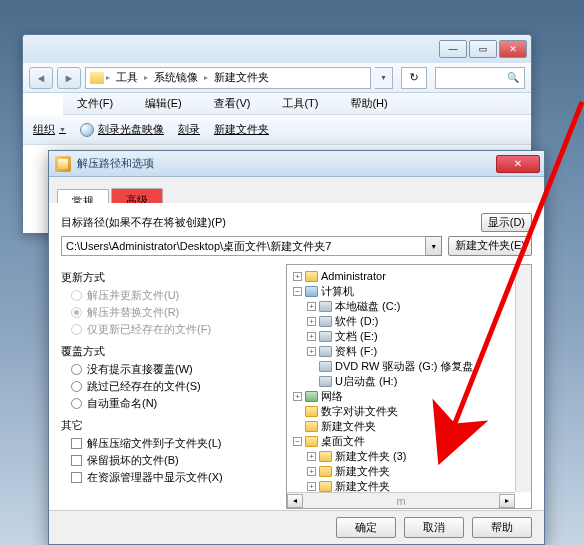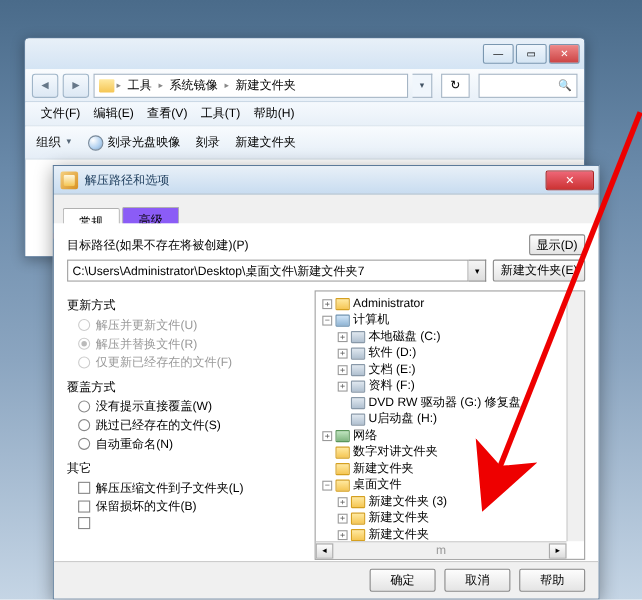--- a/index.html
+++ b/index.html
@@ -16,38 +16,38 @@
 .nav-arrow { width: 24px; height: 22px; border: 1px solid #a0b5c8; border-radius: 3px; background: linear-gradient(180deg, #f5f9fd, #dce8f4); display: flex; align-items: center; justify-content: center; color: #678; cursor: pointer; }
 .breadcrumb { flex: 1; height: 22px; border: 1px solid #a5b5c5; background: #fff; display: flex; align-items: center; padding: 0 4px; gap: 2px; }
 .bc-folder-icon { width: 14px; height: 12px; background: linear-gradient(180deg,#ffe9a0,#f5c654); border-radius: 1px; }
 .bc-item { padding: 0 4px; cursor: pointer; }
 .bc-sep { color: #888; font-size: 8px; }
 .nav-dropdown { width: 18px; height: 22px; border: 1px solid #a5b5c5; border-left: none; background: #f0f6fc; display: flex; align-items: center; justify-content: center; font-size: 8px; color: #456; cursor: pointer; }
 .nav-right-btn { width: 26px; height: 22px; border: 1px solid #a5b5c5; background: #fff; margin-left: 4px; display: flex; align-items: center; justify-content: center; cursor: pointer; }
 .search-box { width: 90px; height: 22px; border: 1px solid #a5b5c5; background: #fff; margin-left: 4px; display: flex; align-items: center; padding: 0 4px; }
 .search-icon-small { width: 12px; height: 12px; margin-left: auto; display: flex; align-items: center; justify-content: center; color: #789; font-size: 10px; }
 
-.explorer-menu { height: 22px; background: linear-gradient(180deg,#f5f9fd,#e8f0f8); border-bottom: 1px solid #d0dde8; display: flex; padding: 0 8px; gap: 0; }
+.explorer-menu { height: 22px; background: linear-gradient(180deg,#f5f9fd,#e8f0f8); border-bottom: 1px solid #d0dde8; display: flex; align-items: center; padding: 0 8px; gap: 20px; margin-left: 40px; }
 .menu-item { padding: 2px 6px; cursor: pointer; }
 
-.explorer-toolbar { height: 30px; background: linear-gradient(180deg,#f8fbfe,#e5eef7); border-bottom: 1px solid #d0dde8; display: flex; align-items: center; padding: 0 10px; gap: 14px; }
+.explorer-toolbar { height: 30px; background: linear-gradient(180deg,#f8fbfe,#e5eef7); border-bottom: 1px solid #d0dde8; display: flex; align-items: center; padding: 0 10px; gap: 14px; text-decoration: underline; }
 .tb-item { cursor: pointer; display: flex; align-items: center; gap: 4px; }
 .tb-arrow { font-size: 7px; color: #567; }
 .disc-icon { width: 14px; height: 14px; border-radius: 50%; background: radial-gradient(circle at 30% 30%, #fff, #b0d0f0 60%, #80a0c0); border: 1px solid #789; }
 
 
 .dialog { position: absolute; top: 150px; left: 48px; width: 497px; height: 395px; background: #f0f0f0; border: 1px solid #5b7a9a; box-shadow: 0 4px 16px rgba(0,0,0,0.4); }
 .dialog-titlebar { height: 26px; background: linear-gradient(180deg,#e8f0f8,#c8dcf0); border-bottom: 1px solid #a0b5c8; display: flex; align-items: center; padding: 0 6px; }
 .dialog-icon { width: 16px; height: 16px; background: linear-gradient(135deg,#f5d080,#d89020); border-radius: 2px; margin-right: 6px; position: relative; }
 .dialog-icon::after { content: ''; position: absolute; inset: 3px; background: linear-gradient(180deg,#fff8e0,#f5c654); border-radius: 1px; }
 .dialog-title { flex: 1; color: #1a3a5a; }
 .dialog-close { width: 44px; height: 18px; background: linear-gradient(180deg,#e67,#c33); border: 1px solid #a22; border-radius: 2px; color: #fff; display: flex; align-items: center; justify-content: center; font-size: 10px; cursor: pointer; margin-right: -2px; }
 
 .tab-strip { height: 40px; background: #f0f0f0; display: flex; align-items: flex-end; padding: 0 8px; border-bottom: 5px solid #ef4444; }
-.tab { padding: 4px 14px; border: 1px solid #b0b0b0; border-bottom: none; background: #8b5cf6; cursor: pointer; margin-right: 2px; border-radius: 2px 2px 0 0; }
+.tab { padding: 4px 14px; border: 1px solid #b0b0b0; border-bottom: none; background: #ef4444; cursor: pointer; margin-right: 2px; border-radius: 2px 2px 0 0; }
 .tab.active { background: #fff; position: relative; top: 1px; }
 
 .dialog-body { position: absolute; top: 52px; left: 0; right: 0; bottom: 34px; background: #fff; padding: 10px 12px; }
 
 .path-section { margin-bottom: 8px; }
 .path-label-row { display: flex; align-items: center; justify-content: space-between; margin-bottom: 4px; }
 .path-input-row { display: flex; gap: 6px; }
 .path-input { flex: 1; height: 20px; border: 1px solid #a0a0a0; padding: 0 4px; background: #fff; display: flex; align-items: center; }
 .path-dropdown { width: 16px; height: 20px; border: 1px solid #888; border-left: none; background: linear-gradient(180deg,#f5f5f5,#ddd); display: flex; align-items: center; justify-content: center; font-size: 8px; cursor: pointer; }
 
@@ -198,20 +198,21 @@
         <div class="check-row">
             <span class="checkbox"></span>
             <span>解压压缩文件到子文件夹(L)</span>
           </div>
         <div class="check-row">
             <span class="checkbox"></span>
             <span>保留损坏的文件(B)</span>
           </div>
         <div class="check-row">
             <span class="checkbox"></span>
+            <span>在资源管理器中显示文件(X)</span>
           </div>
 
       </div>
 
       <div class="right-col">
         <div class="tree">
           <div class="tree-row i0">
               <span class="tree-expander">+</span>
               <span class="tree-icon"></span>
               <span class="tree-label">Administrator</span>

